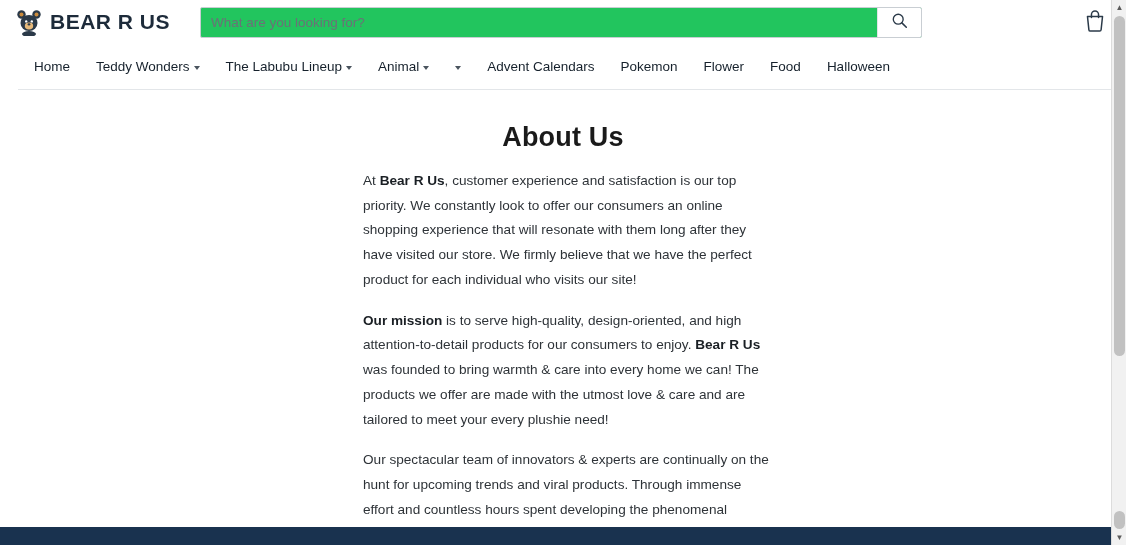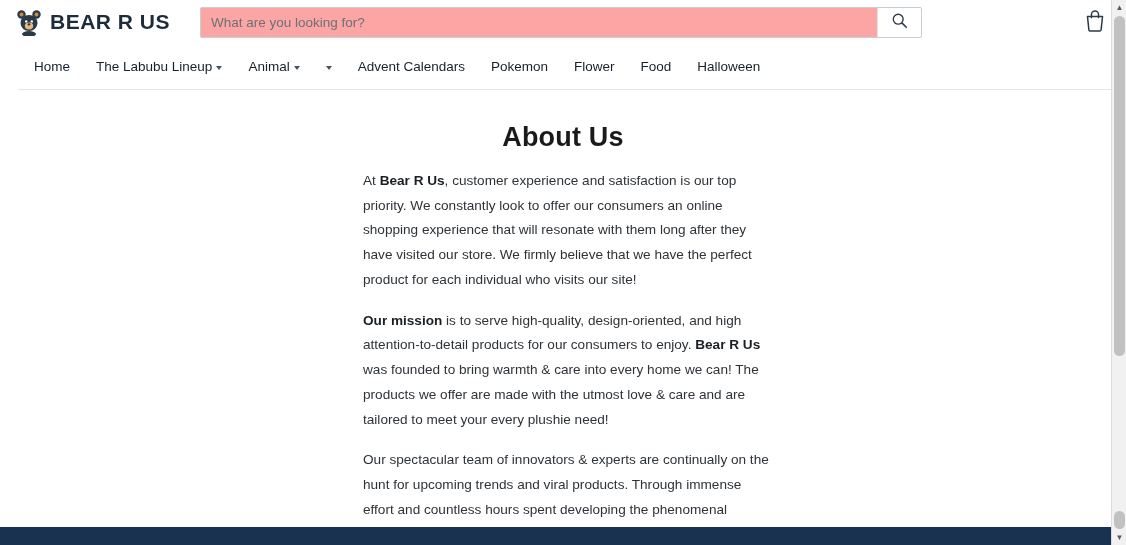--- a/index.html
+++ b/index.html
@@ -46,21 +46,21 @@
     white-space: nowrap;
   }
   .search-wrap {
     flex: 1 1 auto;
     display: flex;
     align-items: center;
     max-width: 722px;
     height: 31px;
     border: 1px solid #c9ced3;
     border-radius: 2px;
-    background: #fca5a5;
+    background: #22c55e;
     overflow: hidden;
   }
   .search-input {
     flex: 1 1 auto;
     border: 0;
     outline: none;
     height: 29px;
     padding: 0 10px;
     font-size: 13.5px;
     color: #3c4043;
@@ -239,20 +239,24 @@
         </span>
       </button>
     </div>
   </div>
 
   <div class="nav-bar">
     <a class="nav-item">
       <span>Home</span>
     </a>
     <a class="nav-item">
+      <span>Teddy Wonders</span>
+      <span class="caret"></span>
+    </a>
+    <a class="nav-item">
       <span>The Labubu Lineup</span>
       <span class="caret"></span>
     </a>
     <a class="nav-item">
       <span>Animal</span>
       <span class="caret"></span>
     </a>
     <a class="nav-item">
       <span class="caret"></span>
     </a>

